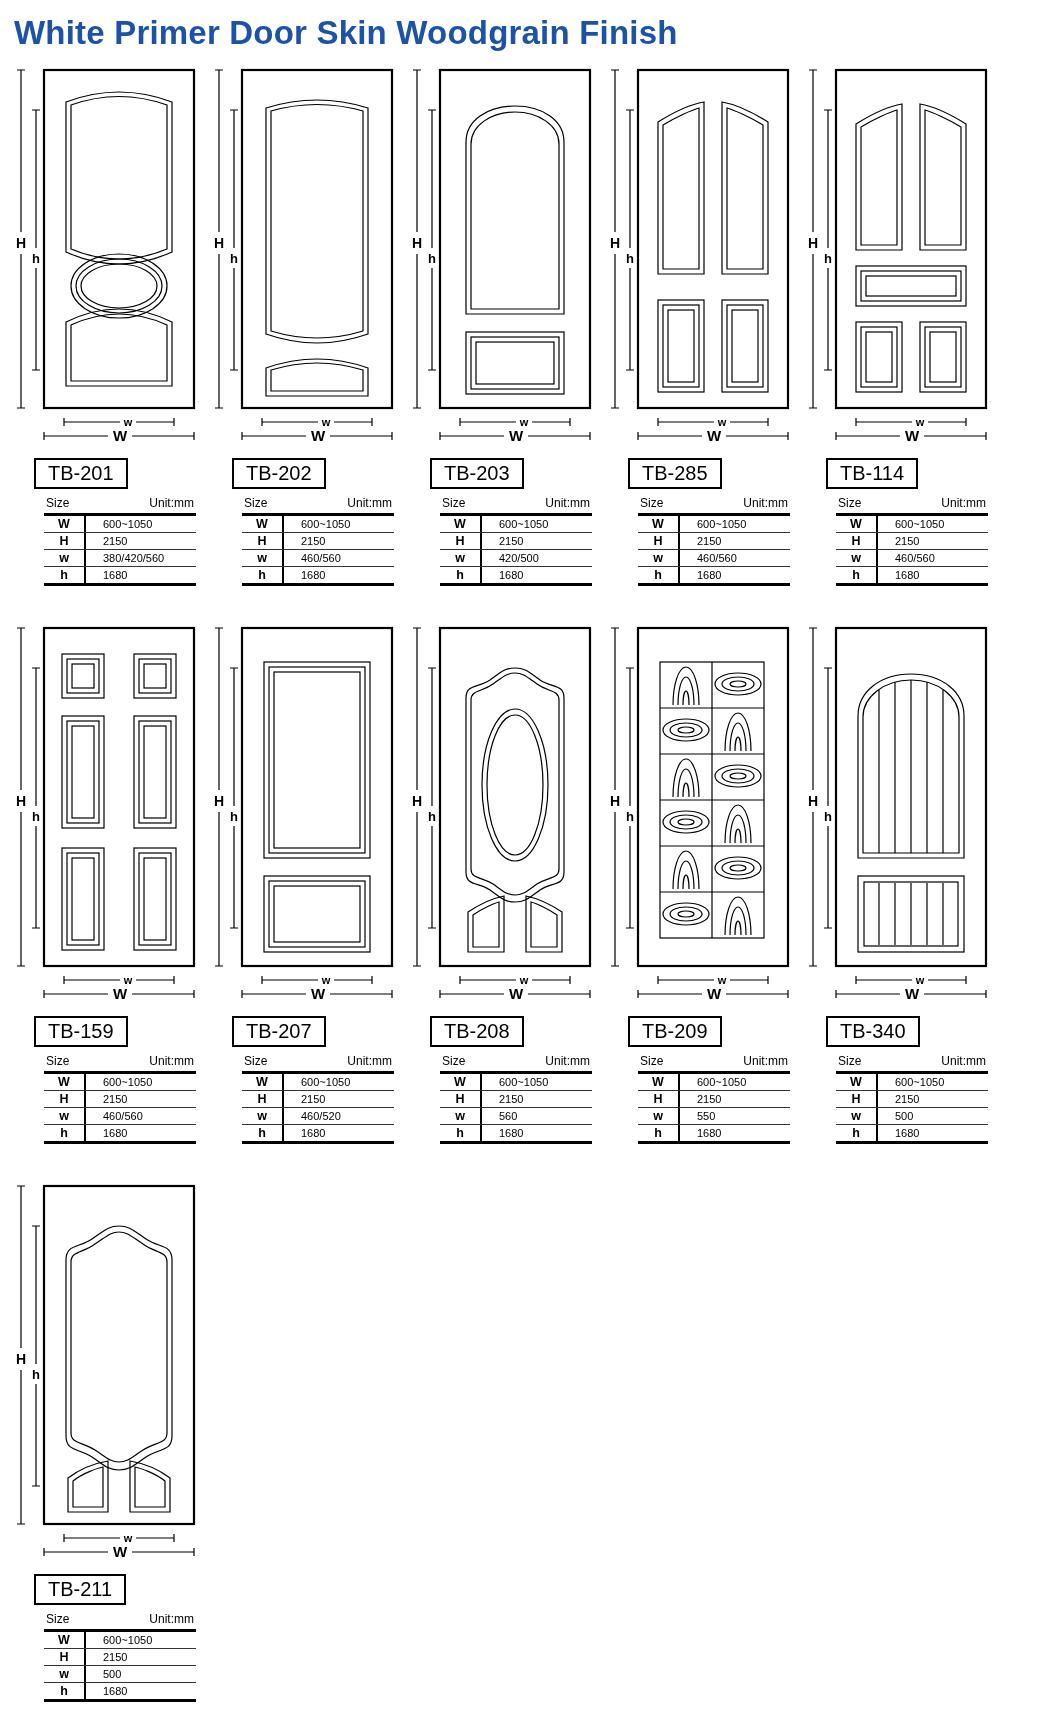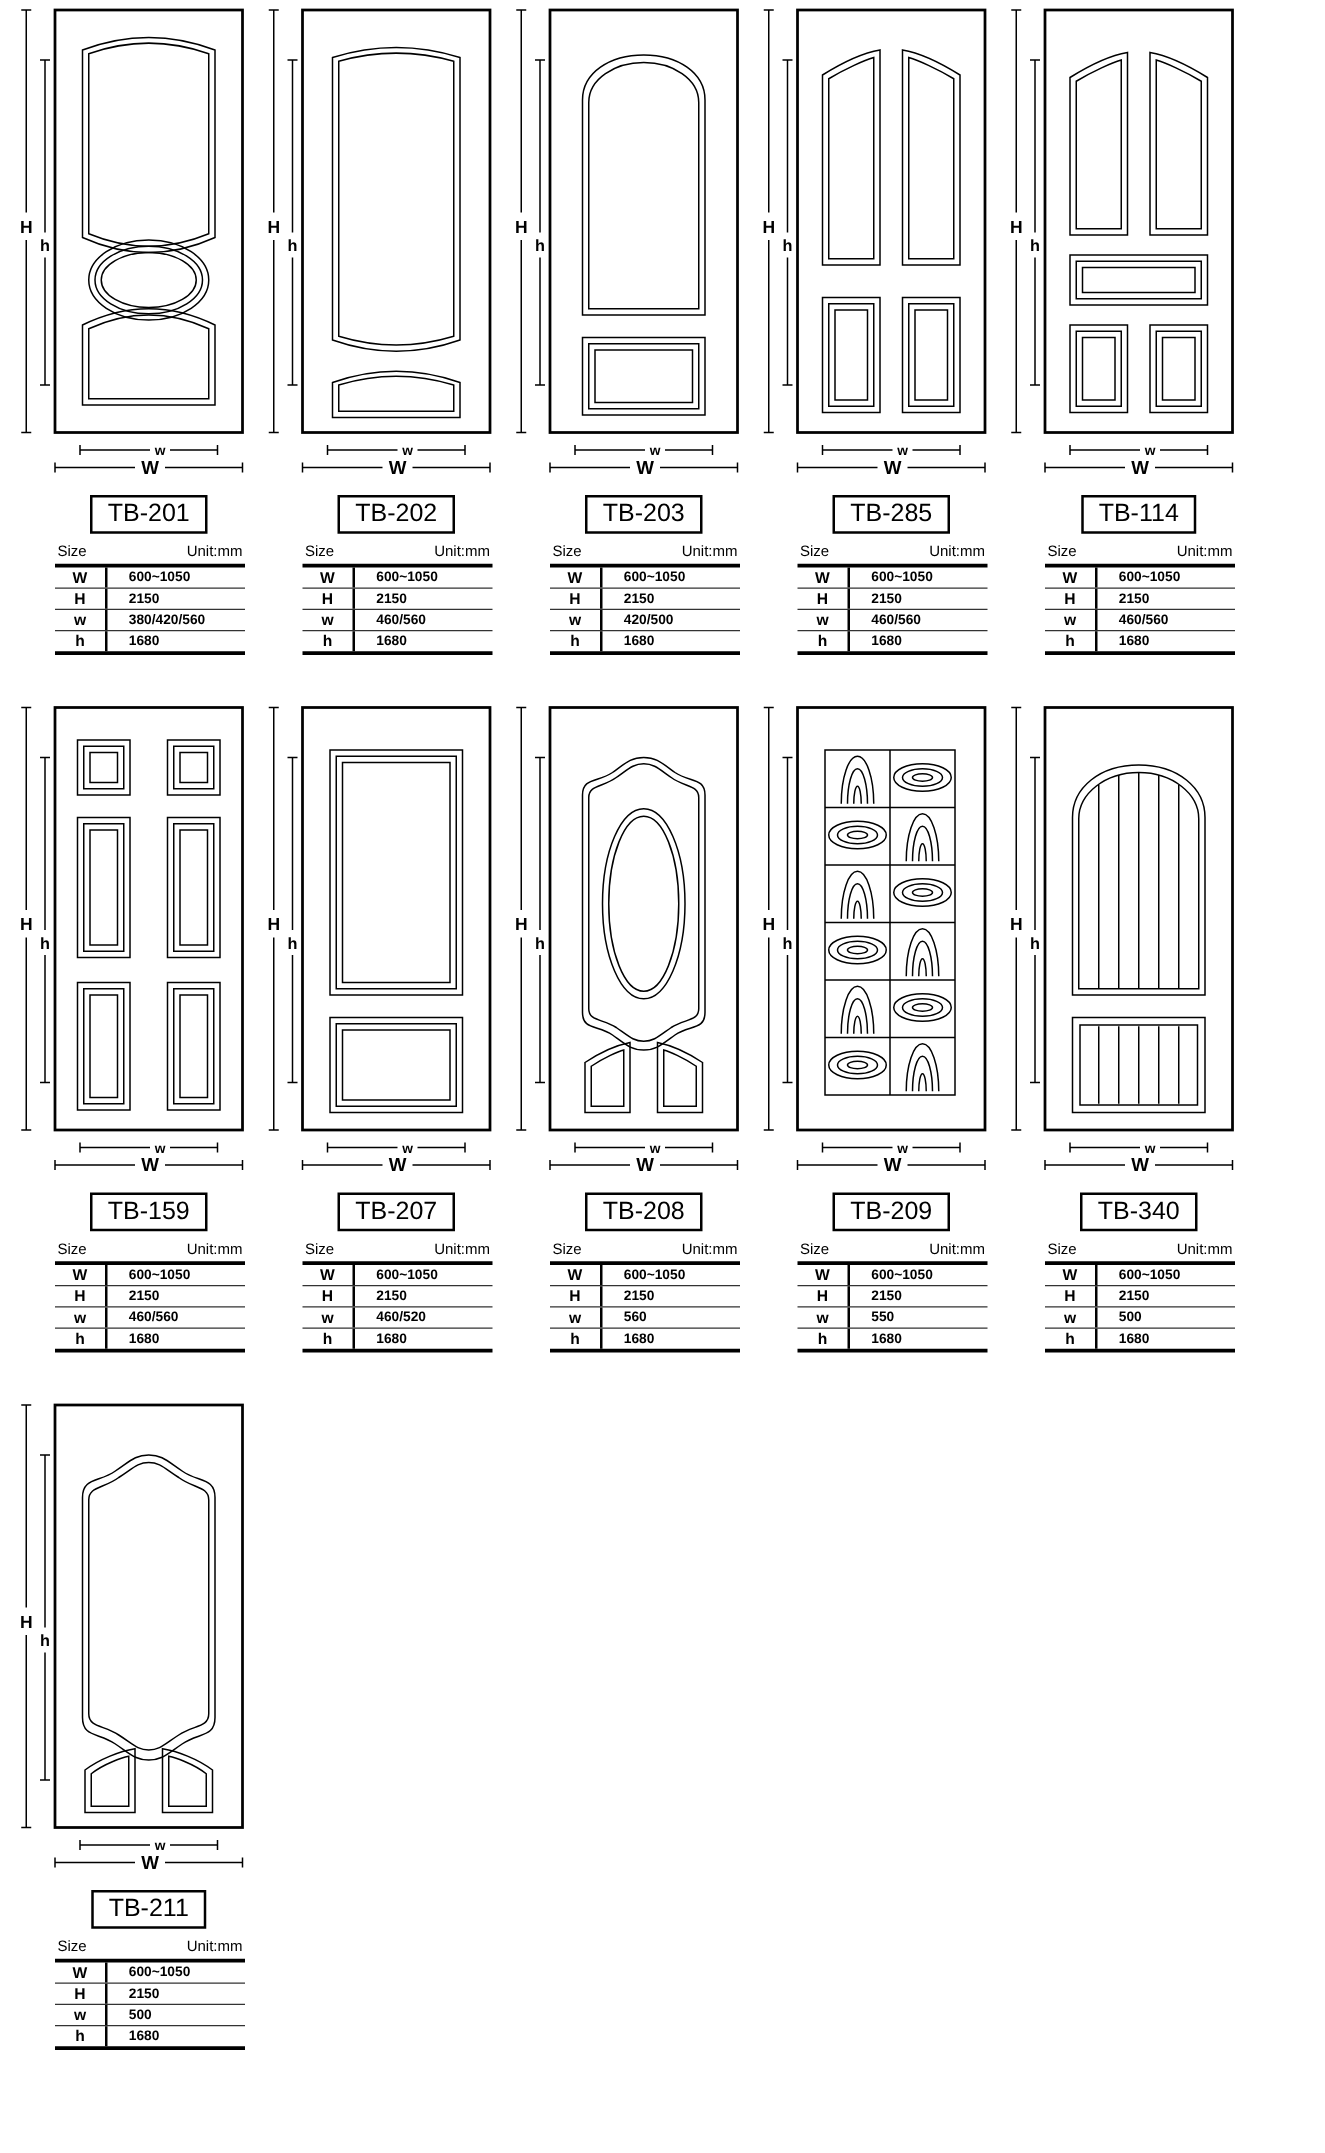--- a/index.html
+++ b/index.html
@@ -4,34 +4,35 @@
 <style>
   html,body{margin:0;padding:0;background:#fff;}
   body{width:1060px;font-family:"Liberation Sans","DejaVu Sans",sans-serif;color:#000;}
   .title{font-size:33px;font-weight:bold;margin:14px 0 10px 14px;letter-spacing:0.2px;}
   .grid-row{display:flex;margin:0 0 34px 8px;}
   .card{width:198px;display:flex;flex-direction:column;}
   .diagram svg{display:block;}
   .dwg{stroke:#000;fill:none;stroke-width:1.2;}
   .dwg text{stroke:none;fill:#000;text-anchor:middle;font-family:"Liberation Sans",sans-serif;font-weight:bold;}
   .dimH{font-size:14px;} .dimh{font-size:13px;} .dimW{font-size:15px;} .dimw{font-size:11px;}
-  .badge-wrap{width:196px;text-align:center;padding-left:26px;box-sizing:border-box;margin-top:4px;}
+  .badge-wrap{width:196px;text-align:left;padding-left:26px;box-sizing:border-box;margin-top:4px;}
   .badge{display:inline-block;border:2px solid #000;padding:0 12px;font-size:20px;line-height:27px;}
   .size-table{width:152px;margin:7px 0 0 36px;}
   .thead{display:flex;justify-content:space-between;align-items:baseline;font-size:12px;padding:0 2px 3px 2px;}
   .tbody{border-top:3px solid #000;border-bottom:3px solid #000;}
   .trow{display:flex;border-bottom:1px solid #333;height:16px;}
   .trow:last-child{border-bottom:none;}
   .tkey{width:40px;font-size:12.5px;font-weight:bold;border-right:2px solid #000;display:flex;align-items:center;justify-content:center;}
-  .tval{flex:1;font-size:11px;padding-left:17px;display:flex;align-items:center;font-weight:bold;}
+  .tval{flex:1;font-size:11px;padding-left:17px;display:flex;align-items:center;}
 </style>
 </head>
 <body>
 
 <div class="page">
+  <h1 class="title" style="color: rgb(29, 83, 166);">White Primer Door Skin Woodgrain Finish</h1>
   <div id="rows-container">
       <div class="grid-row">
   <div class="card">
     <div class="diagram">
             <svg width="196" height="392" viewBox="0 0 196 392">
     <g class="dwg">
                 <rect x="36" y="8" width="150" height="338" stroke-width="2.2"></rect>
                 <path d="M9,8 H17 M13,8 V170 M13,192 V346 M9,346 H17"></path>
   <text x="13" y="186" class="dimH">H</text>
   <path d="M24,48 H32 M28,48 V186 M28,206 V308 M24,308 H32"></path>

